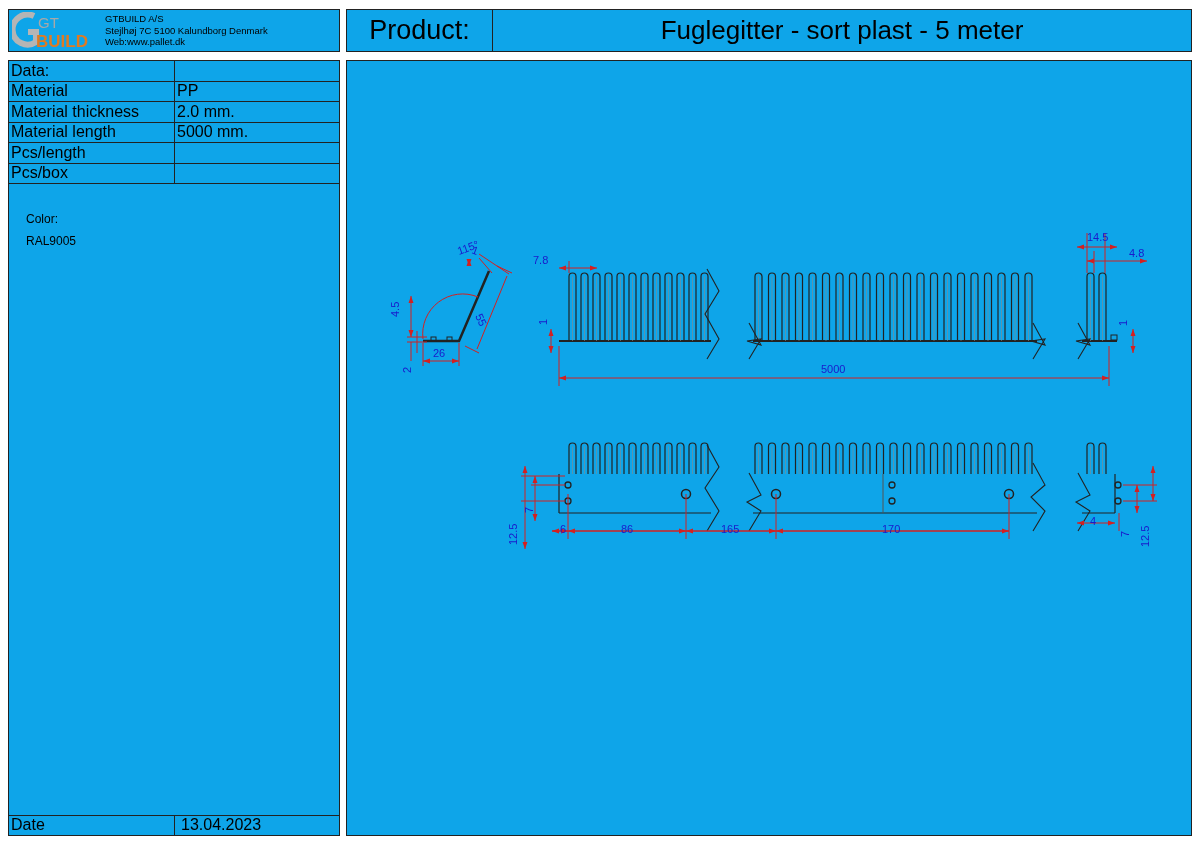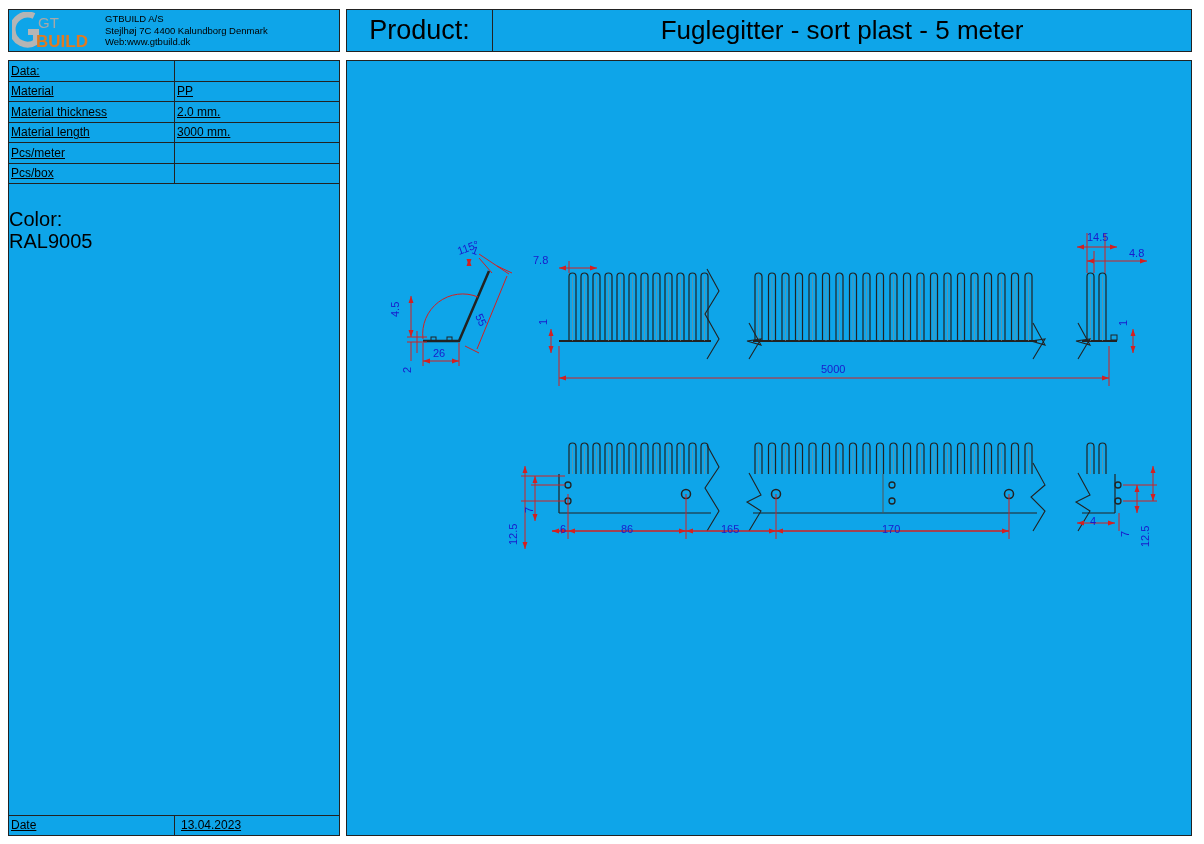--- a/index.html
+++ b/index.html
@@ -5,45 +5,45 @@
   html, body { margin:0; padding:0; background:#fff; }
   body { width:1204px; height:844px; position:relative; overflow:hidden; font-family:"Liberation Sans", sans-serif; color:#000; }
   .box { position:absolute; border:1.5px solid #222; box-sizing:border-box; background:#0ea5e9; }
   #logo-box { left:8px; top:9px; width:332px; height:43px; }
   #logo-mark { position:absolute; left:3px; top:2px; width:95px; height:38px; }
   #company { position:absolute; left:96px; top:3px; font-size:9.5px; line-height:11.5px; }
   #product-box { left:346px; top:9px; width:846px; height:43px; }
   #product-label { position:absolute; left:0; top:0; width:145px; height:100%; border-right:1.5px solid #222; display:flex; align-items:center; justify-content:center; font-size:27px; }
   #product-name { position:absolute; left:146px; right:0; top:0; height:100%; display:flex; align-items:center; justify-content:center; font-size:26px; }
   #info-box { left:8px; top:60px; width:332px; height:776px; }
-  table.info { border-collapse:collapse; width:100%; font-size:12px;text-decoration:underline; }
+  table.info { border-collapse:collapse; width:100%; font-size:16px; }
   table.info td { border-bottom:1.5px solid #222; height:19.5px; padding:0 0 0 2px; line-height:18px; }
   table.info td.k { width:163px; border-right:1.5px solid #222; }
-  #color-block { position:absolute; left:0; top:147px; font-size:20px; line-height:22px; }
+  #color-block { position:absolute; left:17px; top:147px; font-size:12px; line-height:22px; }
   #bottom-table { position:absolute; left:0; bottom:0; width:100%; border-top:1.5px solid #222; }
   #bottom-table td { border-bottom:1.5px solid #222; }
   #bottom-table tr:last-child td { border-bottom:none; }
   #bottom-table td.v { padding-left:6px;margin-left:16px; }
   #drawing-box { left:346px; top:60px; width:846px; height:776px; }
   #drawing { position:absolute; left:0; top:0; }
   .dim { fill:#1a1acc; font-family:"Liberation Sans", sans-serif; font-size:11px; }
 </style>
 </head>
 <body>
 
 <div class="box" id="logo-box">
   <svg id="logo-mark" viewBox="0 0 95 38">
     <path d="M22 4 A15 15 0 1 0 24 30 L24 20 L16 20" fill="none" stroke="#b5b5b5" stroke-width="6"></path>
     <text x="26" y="16" font-size="15" fill="#a8a8a8" font-family="Liberation Sans, sans-serif">GT</text>
     <text x="24" y="35" font-size="17" font-weight="bold" fill="#e07a22" font-family="Liberation Sans, sans-serif">BUILD</text>
   </svg>
   <div id="company">
     <div>GTBUILD A/S</div>
-    <div>Stejlhøj 7C 4400 Kalundborg Denmark</div>
-    <div>Web:www.gtbuild.dk</div>
+    <div>Stejlhøj 7C 5100 Kalundborg Denmark</div>
+    <div>Web:www.pallet.dk</div>
   </div>
 </div>
 
 <div class="box" id="product-box">
   <div id="product-label">Product:</div>
   <div id="product-name">Fuglegitter - sort plast - 5 meter</div>
 </div>
 
 <div class="box" id="info-box">
   <table class="info">
@@ -55,24 +55,24 @@
     <tr>
           <td class="k">Material</td>
           <td>PP</td>
         </tr>
     <tr>
           <td class="k">Material thickness</td>
           <td>2.0 mm.</td>
         </tr>
     <tr>
           <td class="k">Material length</td>
-          <td>3000 mm.</td>
-        </tr>
-    <tr>
-          <td class="k">Pcs/meter</td>
+          <td>5000 mm.</td>
+        </tr>
+    <tr>
+          <td class="k">Pcs/length</td>
           <td></td>
         </tr>
     <tr>
           <td class="k">Pcs/box</td>
           <td></td>
         </tr>
   </tbody>
     </table>
   <div id="color-block">
     <div>Color:</div>

